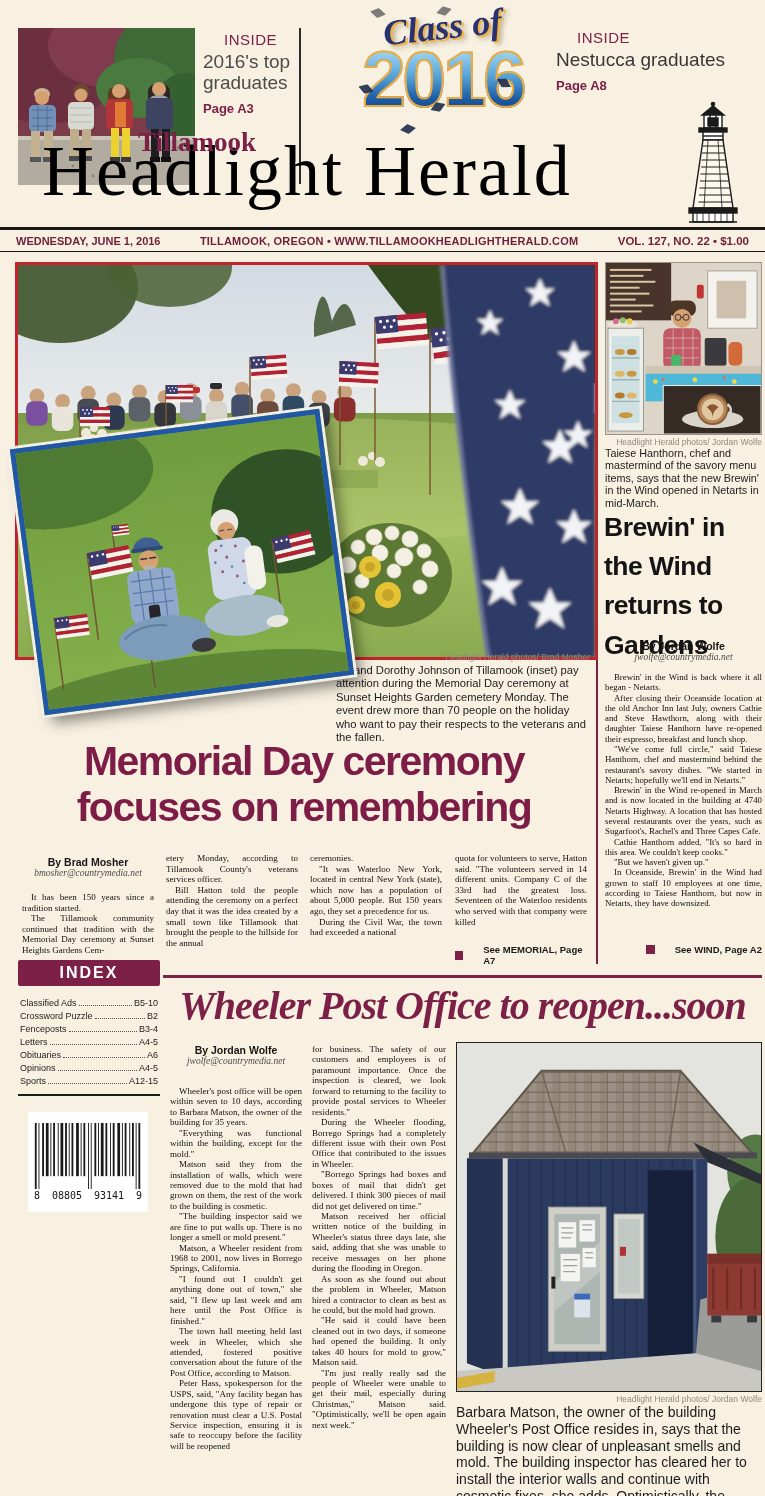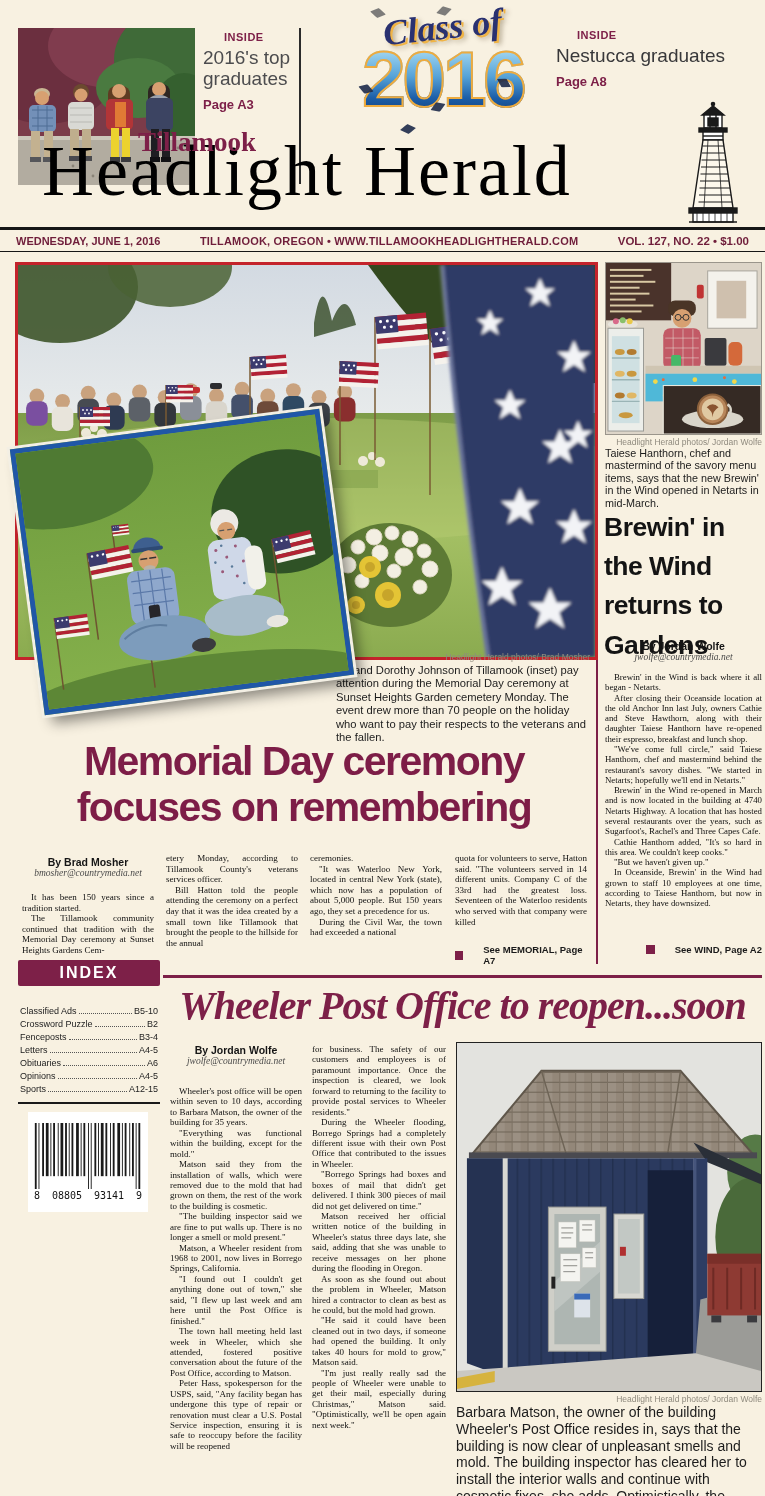--- a/index.html
+++ b/index.html
@@ -2,21 +2,21 @@
 <html><head>
 <meta charset="utf-8">
 <style>
   html,body{margin:0;padding:0;background:#777;}
   #page{position:relative;width:765px;height:1496px;margin:0 auto;background:#f8f1e1;
         font-family:"Liberation Sans",sans-serif;overflow:hidden;color:#111;}
   .abs{position:absolute;}
   
   .grad-photo{left:18px;top:28px;width:177px;height:157px;}
   .kicker{line-height:1.05;}
-  .k-inside{font-weight:bold;font-size:11px;letter-spacing:.5px;color:#7d2048;padding-left:21px;}
+  .k-inside{font-weight:normal;font-size:15px;letter-spacing:.5px;color:#7d2048;padding-left:21px;}
   .k-title{font-size:19px;color:#4c4c4e;line-height:1.12;margin-top:3px;}
   .k-page{font-weight:bold;font-size:13px;color:#7d2048;margin-top:9px;}
   .kicker-left{left:203px;top:32px;width:92px;}
   .kicker-right{left:556px;top:30px;width:205px;}
   .hdr-divider{left:299px;top:28px;width:2px;height:156px;background:#2b2b2b;}
   .classof{left:318px;top:6px;width:250px;height:158px;text-align:center;}
   .classof-script{display:inline-block;transform:rotate(-6deg);font:italic 700 36px "Liberation Serif",serif;
      color:#2a3170;text-shadow:2px 2px 0 #f0b446,4px 4px 5px rgba(60,40,0,.35);}
   .classof-year{margin-top:-4px;font:800 78px "Liberation Sans",sans-serif;letter-spacing:-3px;line-height:.92;
      background:linear-gradient(180deg,#b3e2f6 0%,#56a3d8 45%,#1c5ea8 75%,#123f7a 100%);
@@ -65,21 +65,21 @@
   .side-caption{left:605px;top:447px;width:157px;font-size:10.8px;line-height:1.15;color:#1c1c1c;}
   .side-headline{left:604px;top:508px;width:160px;font-weight:700;font-size:26.5px;line-height:1.48;
      letter-spacing:-.5px;color:#141414;}
   .side-byline{left:605px;top:640px;width:157px;}
   .wind-body{left:605px;top:672px;width:157px;height:268px;font-size:8.8px;line-height:1.17;}
   .wind-jump{left:605px;top:944px;width:157px;}
   
   .index-box{left:18px;top:960px;width:142px;}
   .index-hdr{background:#7d2048;color:#fff;text-align:center;font-weight:bold;font-size:16px;
      letter-spacing:2px;padding:4px 0;border-radius:2px;}
-  .index-list{padding:20px 2px 0 2px;}
+  .index-list{padding:12px 2px 0 2px;}
   .idx-row{display:flex;align-items:flex-end;font-size:9px;color:#222;margin-bottom:3px;}
   .idx-dots{flex:1;border-bottom:1px dotted #555;margin:0 2px 2px 2px;}
   .index-rule{height:2px;background:#1a1a1a;margin-top:8px;}
   
   .barcode{left:28px;top:1112px;width:120px;height:100px;background:#fff;display:flex;
      flex-direction:column;align-items:center;justify-content:center;}
   .bc-digits{display:flex;width:108px;justify-content:space-between;font:10px "DejaVu Sans Mono",monospace;color:#111;margin-top:1px;}
   
   .wh-rule{left:163px;top:975px;width:599px;height:3px;background:#7d2048;}
   .wh-headline{left:163px;top:982px;width:599px;text-align:center;font:italic 600 40px "Liberation Serif",serif;

